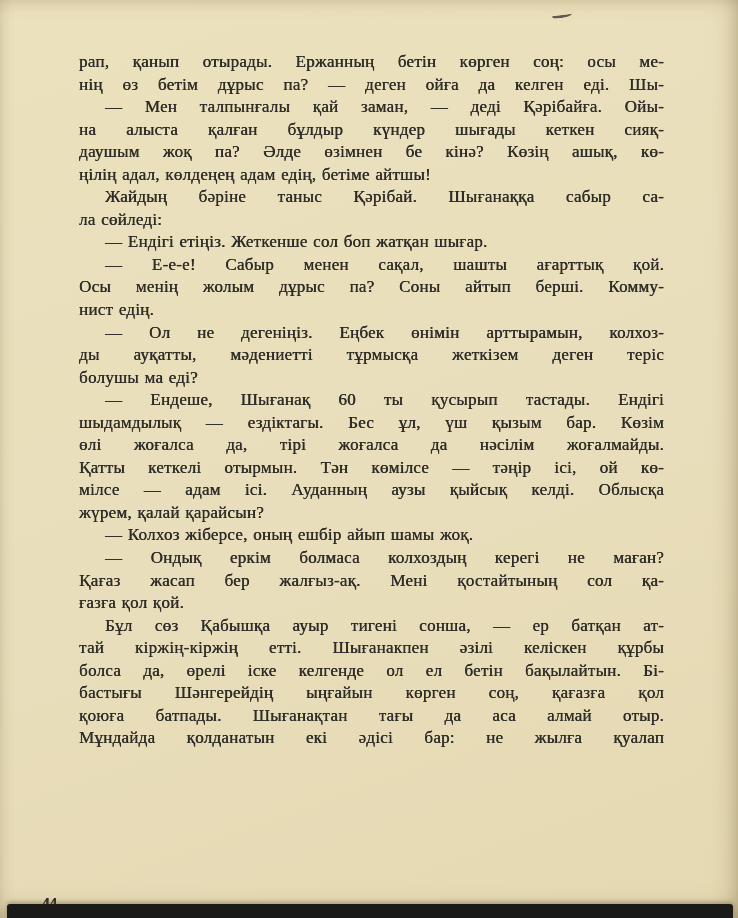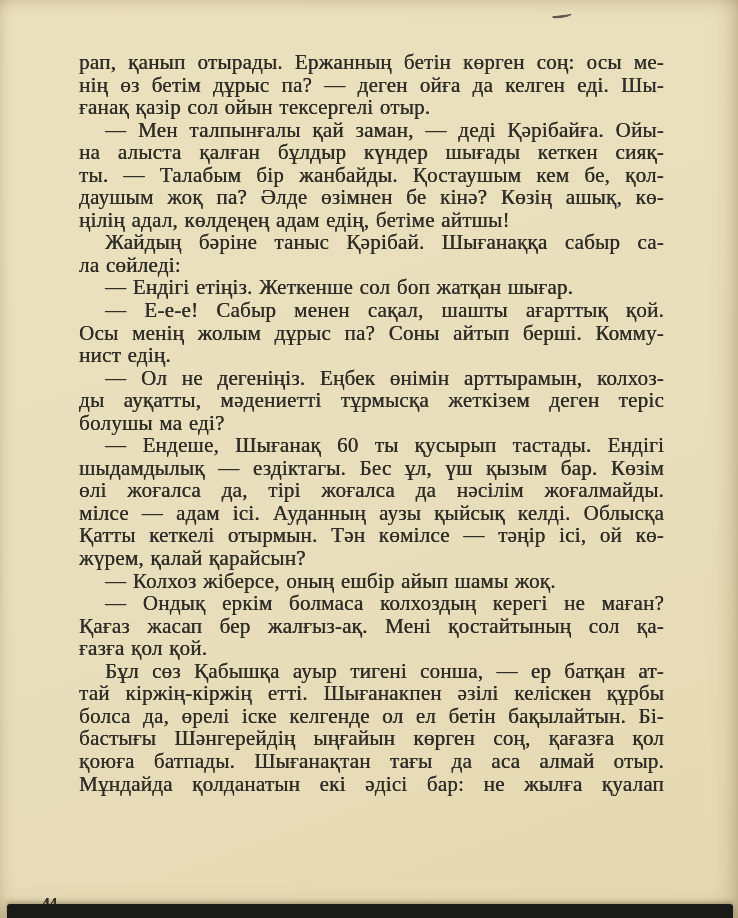--- a/index.html
+++ b/index.html
@@ -24,21 +24,21 @@
       inset 10px 0 18px -14px rgba(110, 92, 52, 0.30),
       inset 0 -22px 26px -18px rgba(100, 85, 50, 0.35),
       inset 0 14px 20px -16px rgba(110, 92, 52, 0.25);
   }
   .text-block {
     position: absolute;
     left: 79px;
     top: 51px;
     width: 585px;
     color: var(--color-ink);
-    font-size: 21px;
+    font-size: 17px;
     line-height: 22.55px;
     letter-spacing: 0.25px;
     word-spacing: 1px;
     text-shadow: 0.35px 0 0 currentColor;
   }
   .line {
     white-space: nowrap;
     text-align: left;
   }
   .line.just {
@@ -79,40 +79,38 @@
   }
 </style>
 </head>
 <body>
 
 <div class="page">
   <div class="ink-mark"></div>
   <div class="text-block">
       <div class="line just">рап, қанып отырады. Ержанның бетін көрген соң: осы ме-</div>
       <div class="line just">нің өз бетім дұрыс па? — деген ойға да келген еді. Шы-</div>
-      <div class="line">ғанақ қазір сол ойын тексергелі отыр.</div>
       <div class="line indent just">— Мен талпынғалы қай заман, — деді Қәрібайға. Ойы-</div>
       <div class="line just">на алыста қалған бұлдыр күндер шығады кеткен сияқ-</div>
-      <div class="line just">ты. — Талабым бір жанбайды. Қостаушым кем бе, қол-</div>
       <div class="line just">даушым жоқ па? Әлде өзімнен бе кінә? Көзің ашық, кө-</div>
       <div class="line">ңілің адал, көлдеңең адам едің, бетіме айтшы!</div>
       <div class="line indent just">Жайдың бәріне таныс Қәрібай. Шығанаққа сабыр са-</div>
       <div class="line">ла сөйледі:</div>
       <div class="line indent">— Ендігі етіңіз. Жеткенше сол боп жатқан шығар.</div>
       <div class="line indent just">— Е-е-е! Сабыр менен сақал, шашты ағарттық қой.</div>
       <div class="line just">Осы менің жолым дұрыс па? Соны айтып берші. Комму-</div>
       <div class="line">нист едің.</div>
       <div class="line indent just">— Ол не дегеніңіз. Еңбек өнімін арттырамын, колхоз-</div>
       <div class="line just">ды ауқатты, мәдениетті тұрмысқа жеткізем деген теріс</div>
       <div class="line">болушы ма еді?</div>
       <div class="line indent just">— Ендеше, Шығанақ 60 ты қусырып тастады. Ендігі</div>
       <div class="line just">шыдамдылық — ездіктагы. Бес ұл, үш қызым бар. Көзім</div>
       <div class="line just">өлі жоғалса да, тірі жоғалса да нәсілім жоғалмайды.</div>
+      <div class="line just">Қатты кеткелі отырмын. Тән көмілсе — тәңір ісі, ой кө-</div>
       <div class="line just">мілсе — адам ісі. Ауданның аузы қыйсық келді. Облысқа</div>
-      <div class="line just">Қатты кеткелі отырмын. Тән көмілсе — тәңір ісі, ой кө-</div>
       <div class="line">жүрем, қалай қарайсын?</div>
       <div class="line indent">— Колхоз жіберсе, оның ешбір айып шамы жоқ.</div>
       <div class="line indent just">— Ондық еркім болмаса колхоздың керегі не маған?</div>
       <div class="line just">Қағаз жасап бер жалғыз-ақ. Мені қостайтының сол қа-</div>
       <div class="line">ғазға қол қой.</div>
       <div class="line indent just">Бұл сөз Қабышқа ауыр тигені сонша, — ер батқан ат-</div>
       <div class="line just">тай кіржің-кіржің етті. Шығанакпен әзілі келіскен құрбы</div>
       <div class="line just">болса да, өрелі іске келгенде ол ел бетін бақылайтын. Бі-</div>
       <div class="line just">бастығы Шәнгерейдің ыңғайын көрген соң, қағазға қол</div>
       <div class="line just">қоюға батпады. Шығанақтан тағы да аса алмай отыр.</div>

